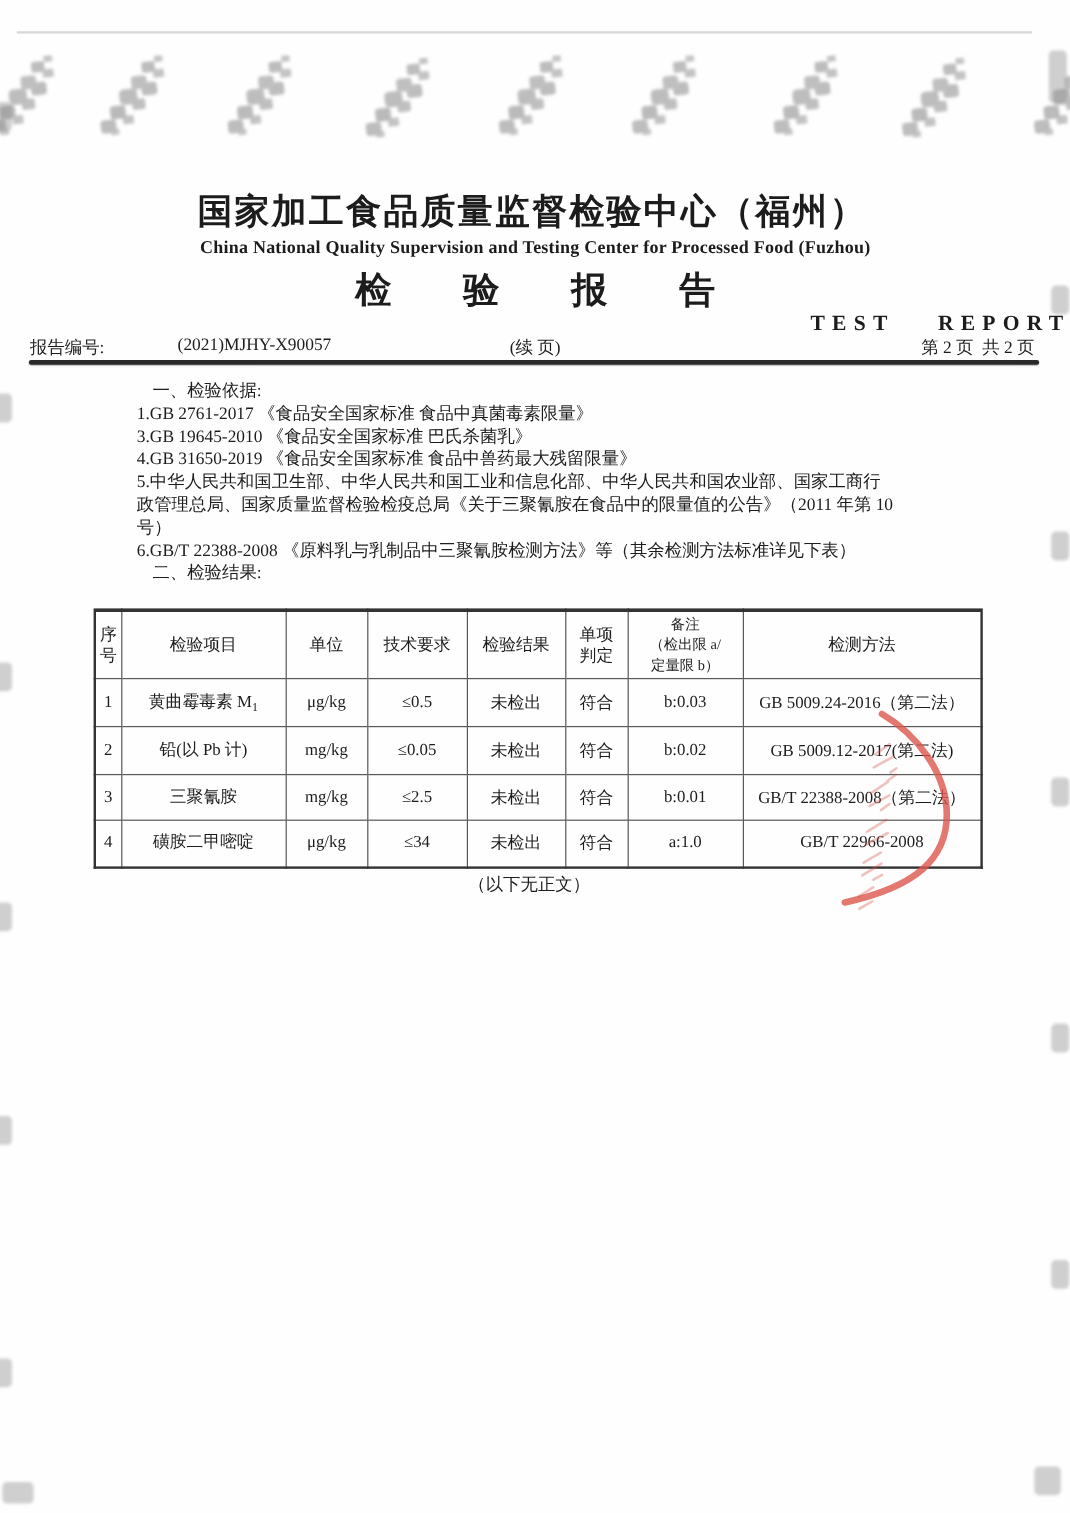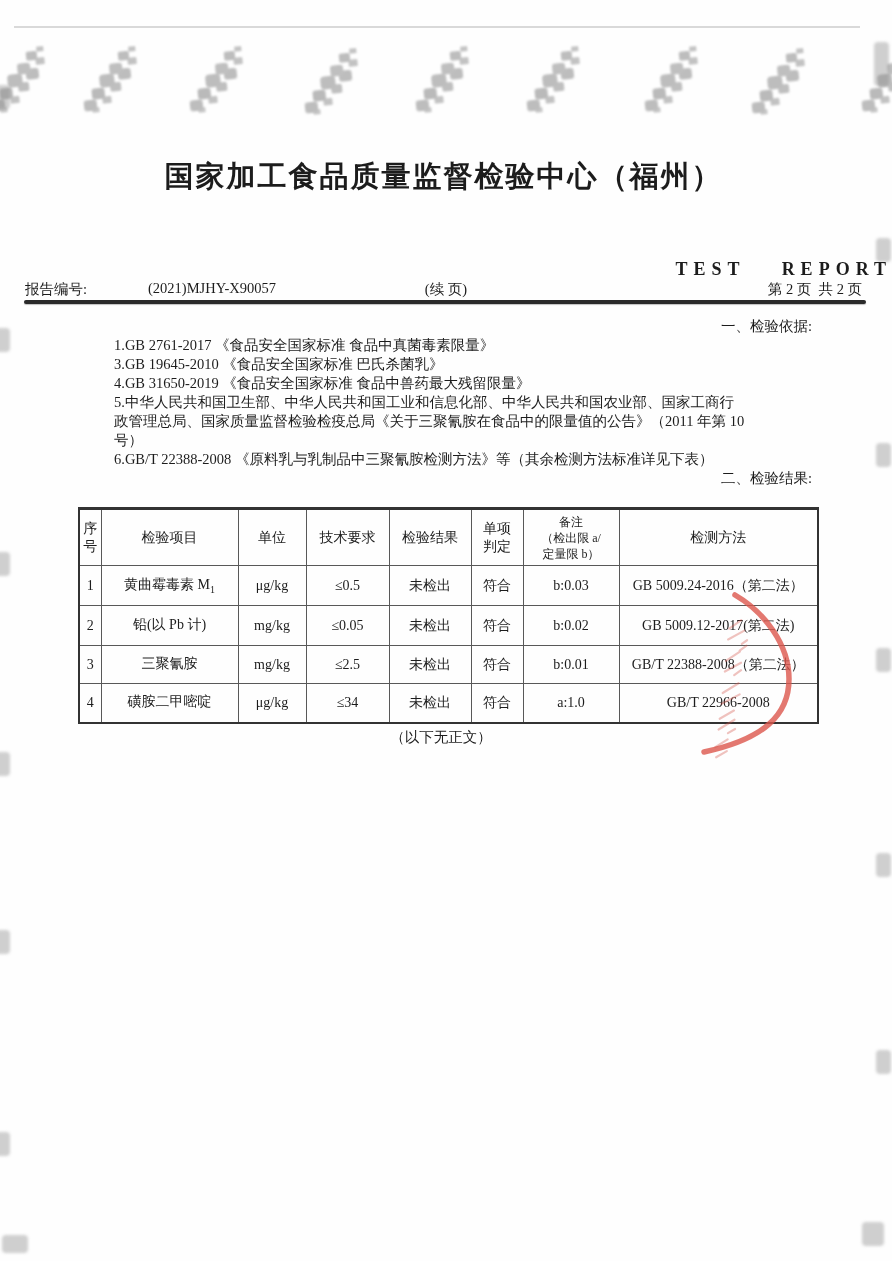--- a/index.html
+++ b/index.html
@@ -21,21 +21,21 @@
   .info-row{position:absolute;top:280px;left:0;right:0;height:20px;font-size:14.5px;}
   .report-no-label{position:absolute;left:25px;}
   .report-no{position:absolute;left:148px;}
   .continued{position:absolute;left:0;right:0;text-align:center;}
   .page-info{position:absolute;right:30px;white-space:pre;}
   .rule{position:absolute;top:300px;left:24px;width:842px;height:4px;
     background:#2a2a2a;border-radius:2px;box-shadow:0 1px 1px rgba(0,0,0,.25);}
   
   .basis{position:absolute;left:112px;top:317px;width:700px;
     font-size:14.5px;line-height:19px;}
-  .basis .hd{padding-left:15px;text-align:right;}
+  .basis .hd{padding-left:15px;}
   .basis .it{padding-left:2px;white-space:pre-wrap;}
   
   table.results{position:absolute;left:78px;top:507px;width:739px;
     border-collapse:collapse;table-layout:fixed;
     border:2px solid #333;border-top-width:3px;}
   table.results th,table.results td{
     border:1px solid #585858;padding:0;font-weight:normal;
     font-size:14px;text-align:center;vertical-align:middle;overflow:hidden;}
   tr.hrow{height:57px;}
   tr.drow{height:40px;}
@@ -81,20 +81,22 @@
   <div class="edg" style="left:2px;top:1235px;width:26px;height:18px"></div>
   <div class="edg" style="left:874px;top:42px;height:44px"></div>
   <div class="edg" style="left:876px;top:238px"></div>
   <div class="edg" style="left:876px;top:443px"></div>
   <div class="edg" style="left:876px;top:648px"></div>
   <div class="edg" style="left:876px;top:853px"></div>
   <div class="edg" style="left:876px;top:1050px"></div>
   <div class="edg" style="left:862px;top:1222px;width:22px"></div>
 
   <div class="org-cn">国家加工食品质量监督检验中心（福州）</div>
+  <div class="org-en">China National Quality Supervision and Testing Center for Processed Food (Fuzhou)</div>
+  <div class="title-cn">检验报告</div>
   <div class="title-en">TEST REPORT</div>
 
   <div class="info-row">
     <span class="report-no-label">报告编号:</span>
     <span class="report-no">(2021)MJHY-X90057</span>
     <span class="continued">(续 页)</span>
     <span class="page-info">第 2 页  共 2 页</span>
   </div>
   <div class="rule"></div>
 

